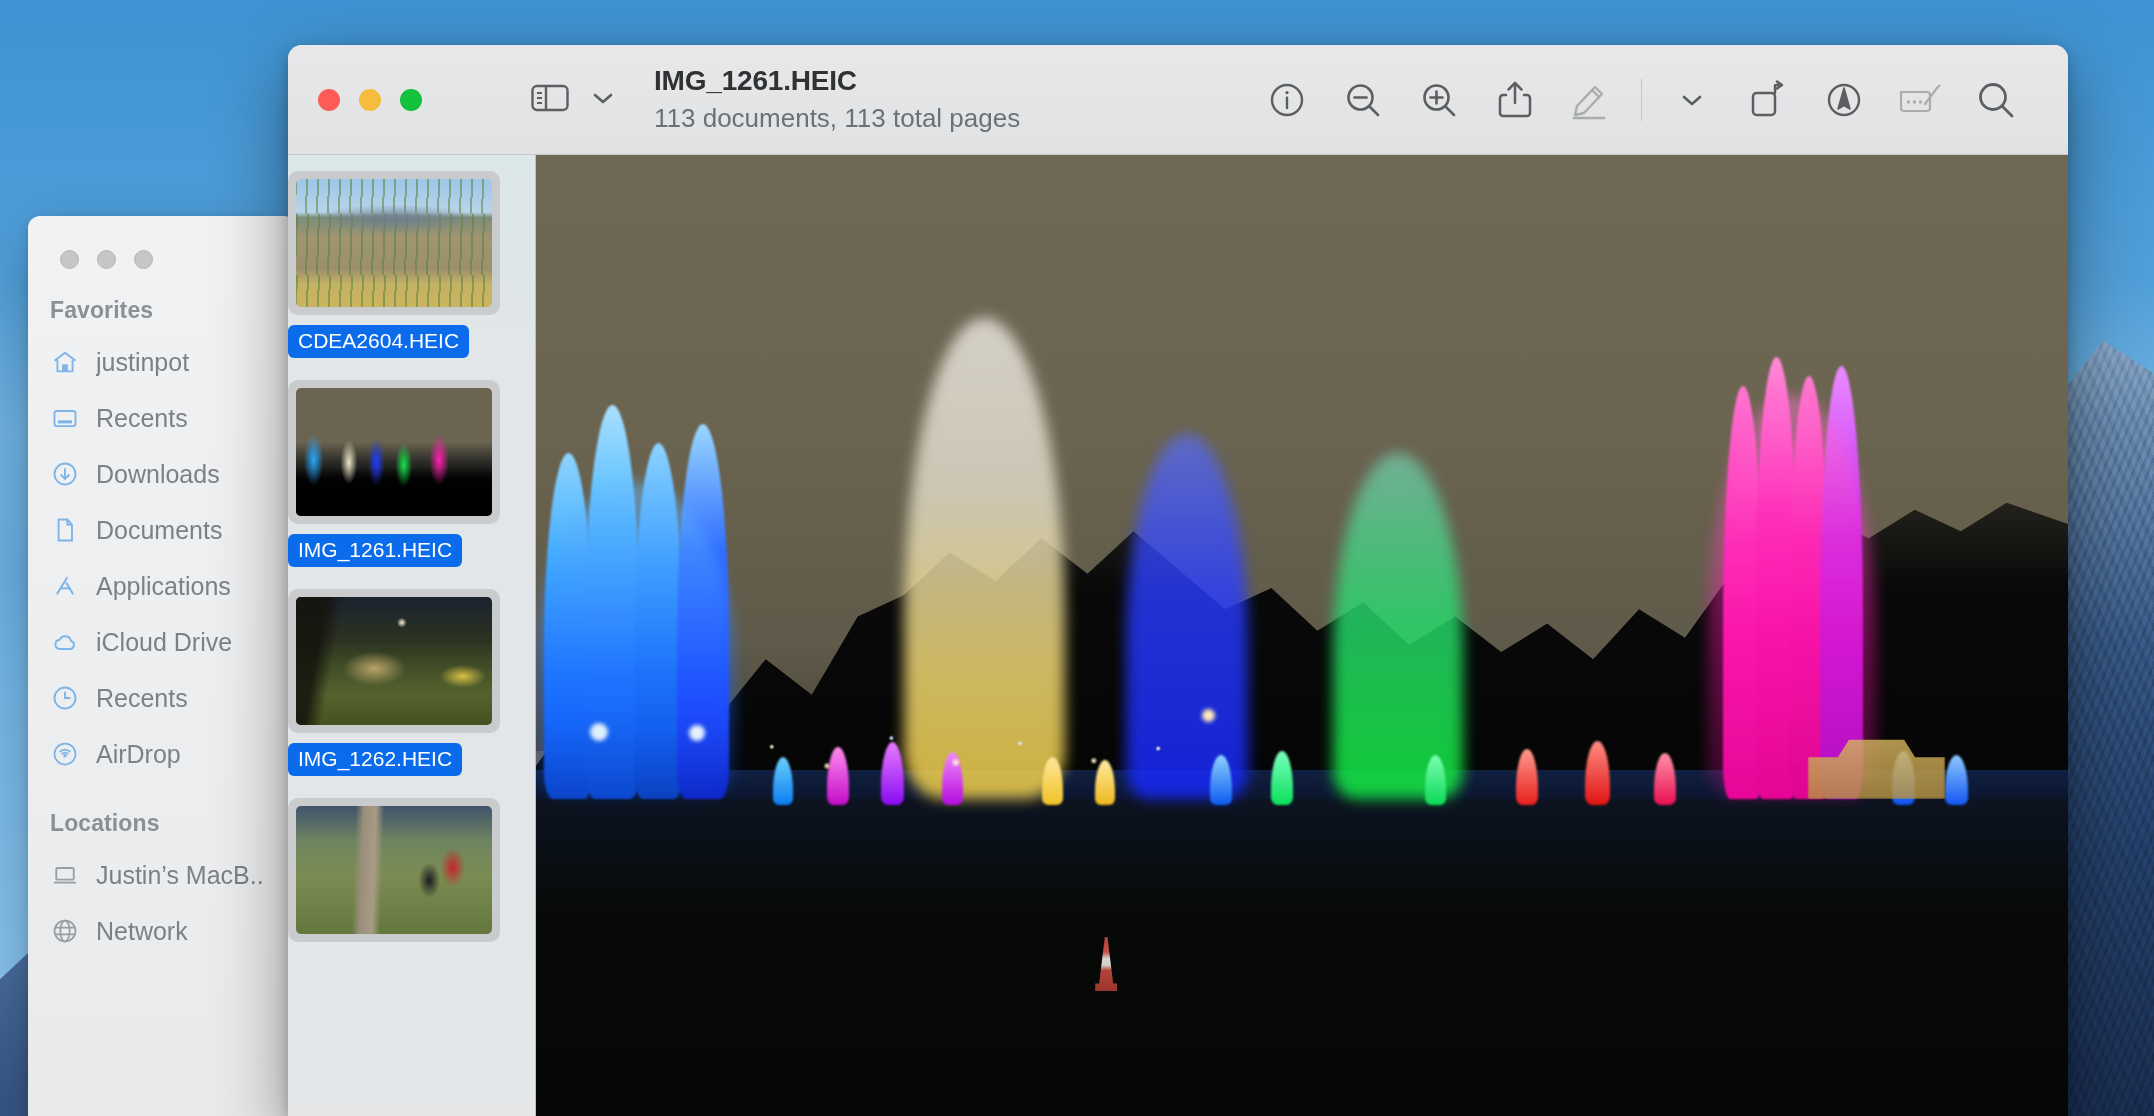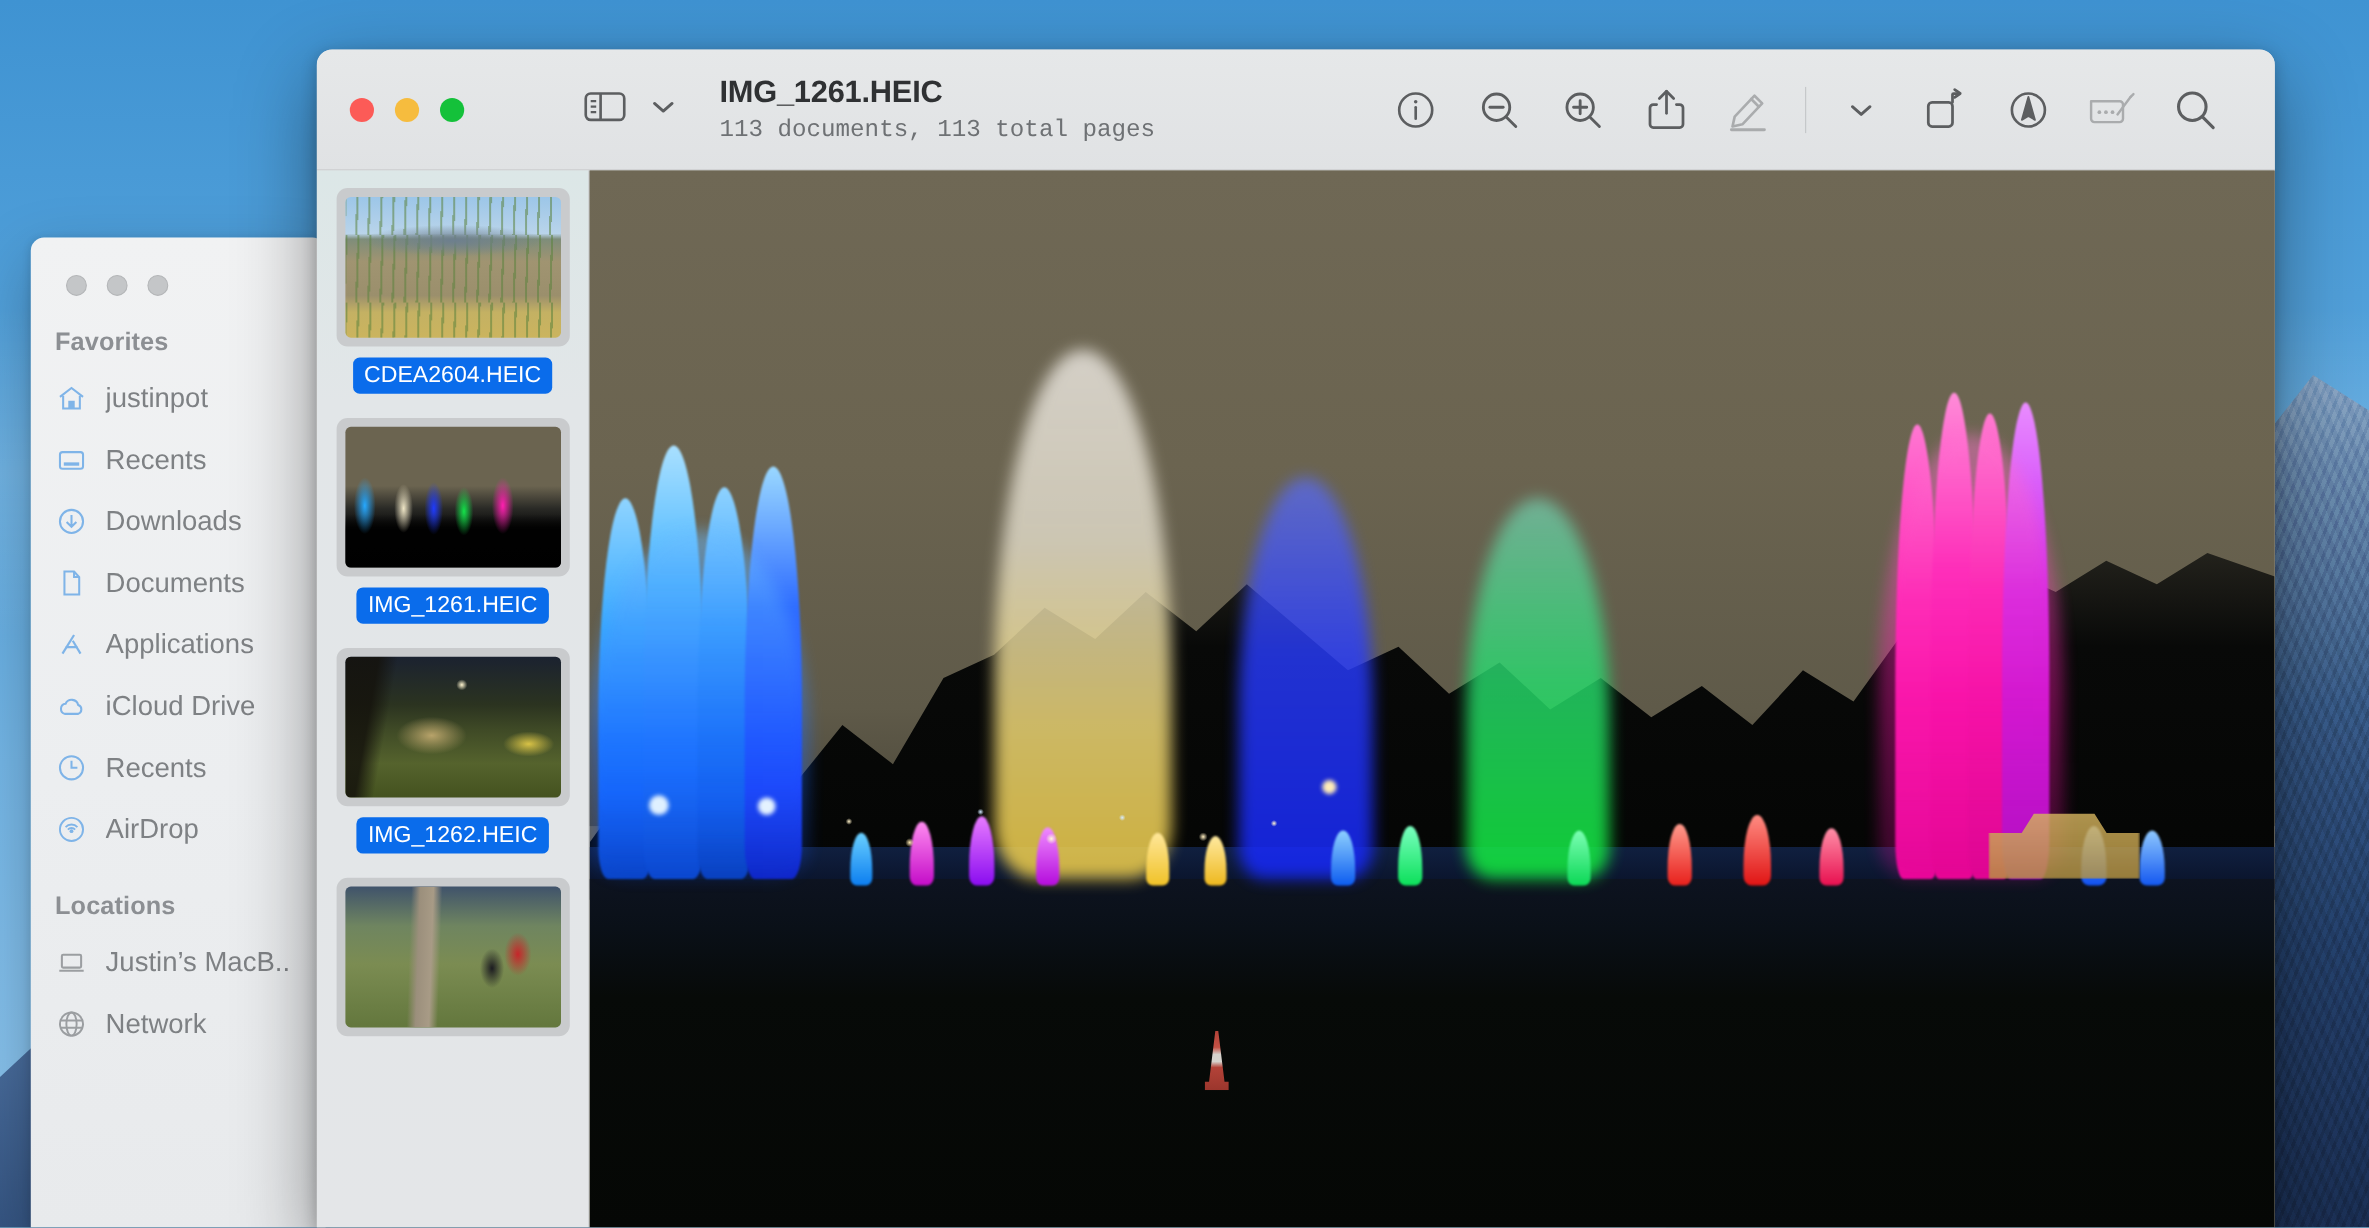--- a/index.html
+++ b/index.html
@@ -88,38 +88,38 @@
   #pv-lights span { width:22px; height:22px; border-radius:50%; }
   #pv-lights .l-red{ background:#fc5b57; }
   #pv-lights .l-yellow{ background:#f6bc3e; }
   #pv-lights .l-green{ background:#14c13a; }
 
   #pv-sidebar-toggle {
     display:flex; align-items:center; gap:20px; margin-left:108px;
   }
   #pv-title-block { margin-left:38px; }
   #pv-title { font-size:28px; font-weight:bold; color:#2f3133; letter-spacing:-0.2px; }
-  #pv-subtitle { font-size:22px; color:#6e7174; margin-top:6px;font-family:Liberation Mono, monospace; }
+  #pv-subtitle { font-size:26px; color:#6e7174; margin-top:6px; }
 
   #pv-tools { margin-left:auto; display:flex; align-items:center; gap:0; padding-right:34px; }
   #pv-tools .tool { width:76px; height:76px; display:flex; align-items:center; justify-content:center; }
   #pv-tools .tool svg { display:block; }
   #pv-tools .divider { width:1px; height:42px; background:#c3c5c7; margin:0 12px; }
   .dim { opacity:0.42; }
 
   #pv-body { display:flex; height:961px; }
 
   
   #pv-sidebar {
     width:248px; flex:0 0 248px;
     background:linear-gradient(180deg,#dce7e7 0%,#e2e6e8 22%,#e4e6e8 100%);
     border-right:1px solid #bfc2c4;
     padding-top:16px; overflow:hidden; position:relative;
   }
-  .thumb-cell { display:flex; flex-direction:column; align-items:center; margin-bottom:22px; }
+  .thumb-cell { display:flex; flex-direction:column; align-items:flex-start; margin-bottom:22px; }
   .thumb-frame {
     width:212px; height:144px; border-radius:10px; background:#c9cbcd;
     display:flex; align-items:center; justify-content:center;
   }
   .thumb-img { width:196px; height:128px; border-radius:5px; overflow:hidden; position:relative; }
   .thumb-label {
     margin-top:10px; font-size:21px; color:#fff; background:#0a6ceb;
     padding:4px 10px 5px; border-radius:6px; white-space:nowrap;
   }
 

